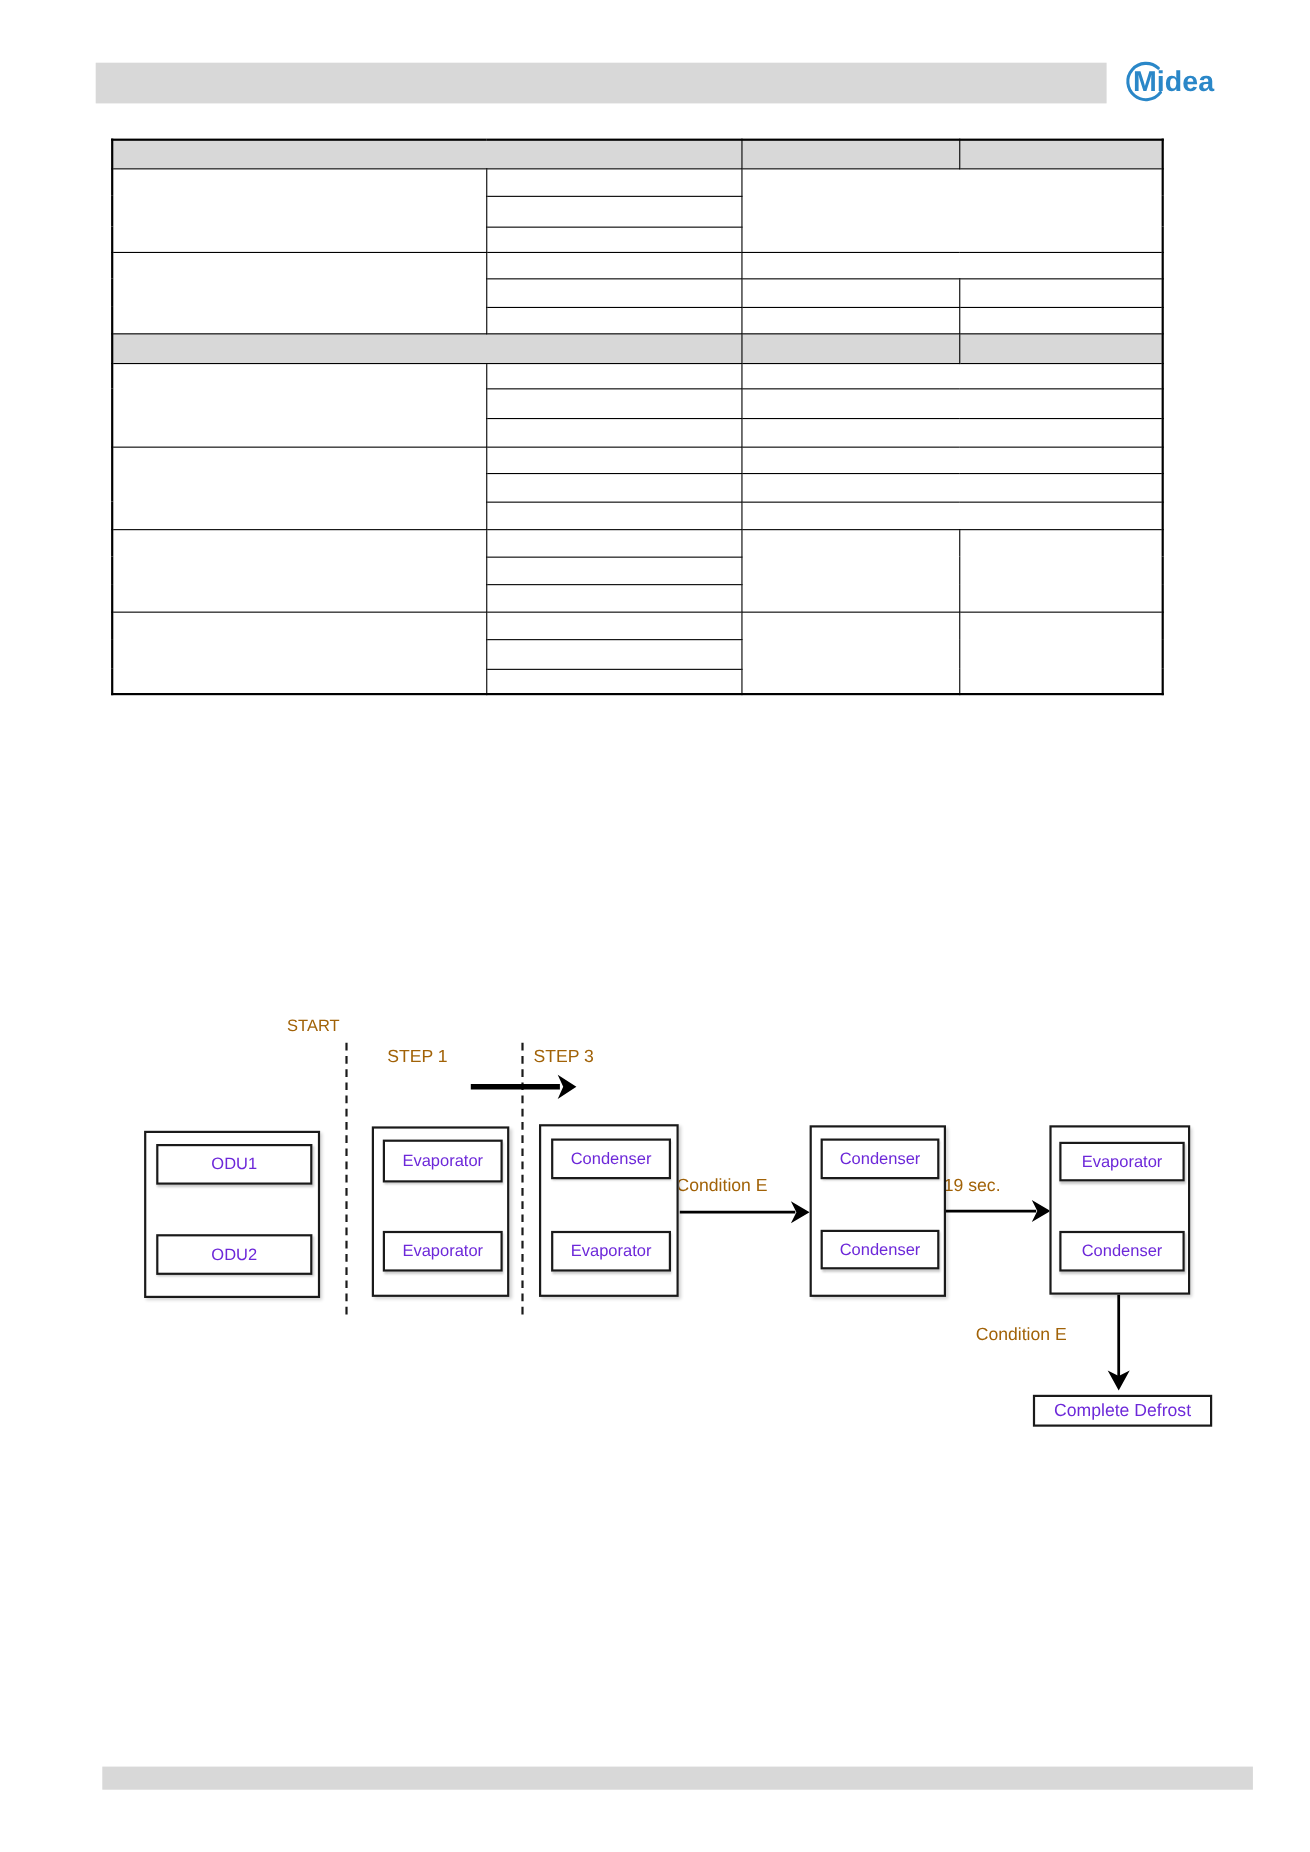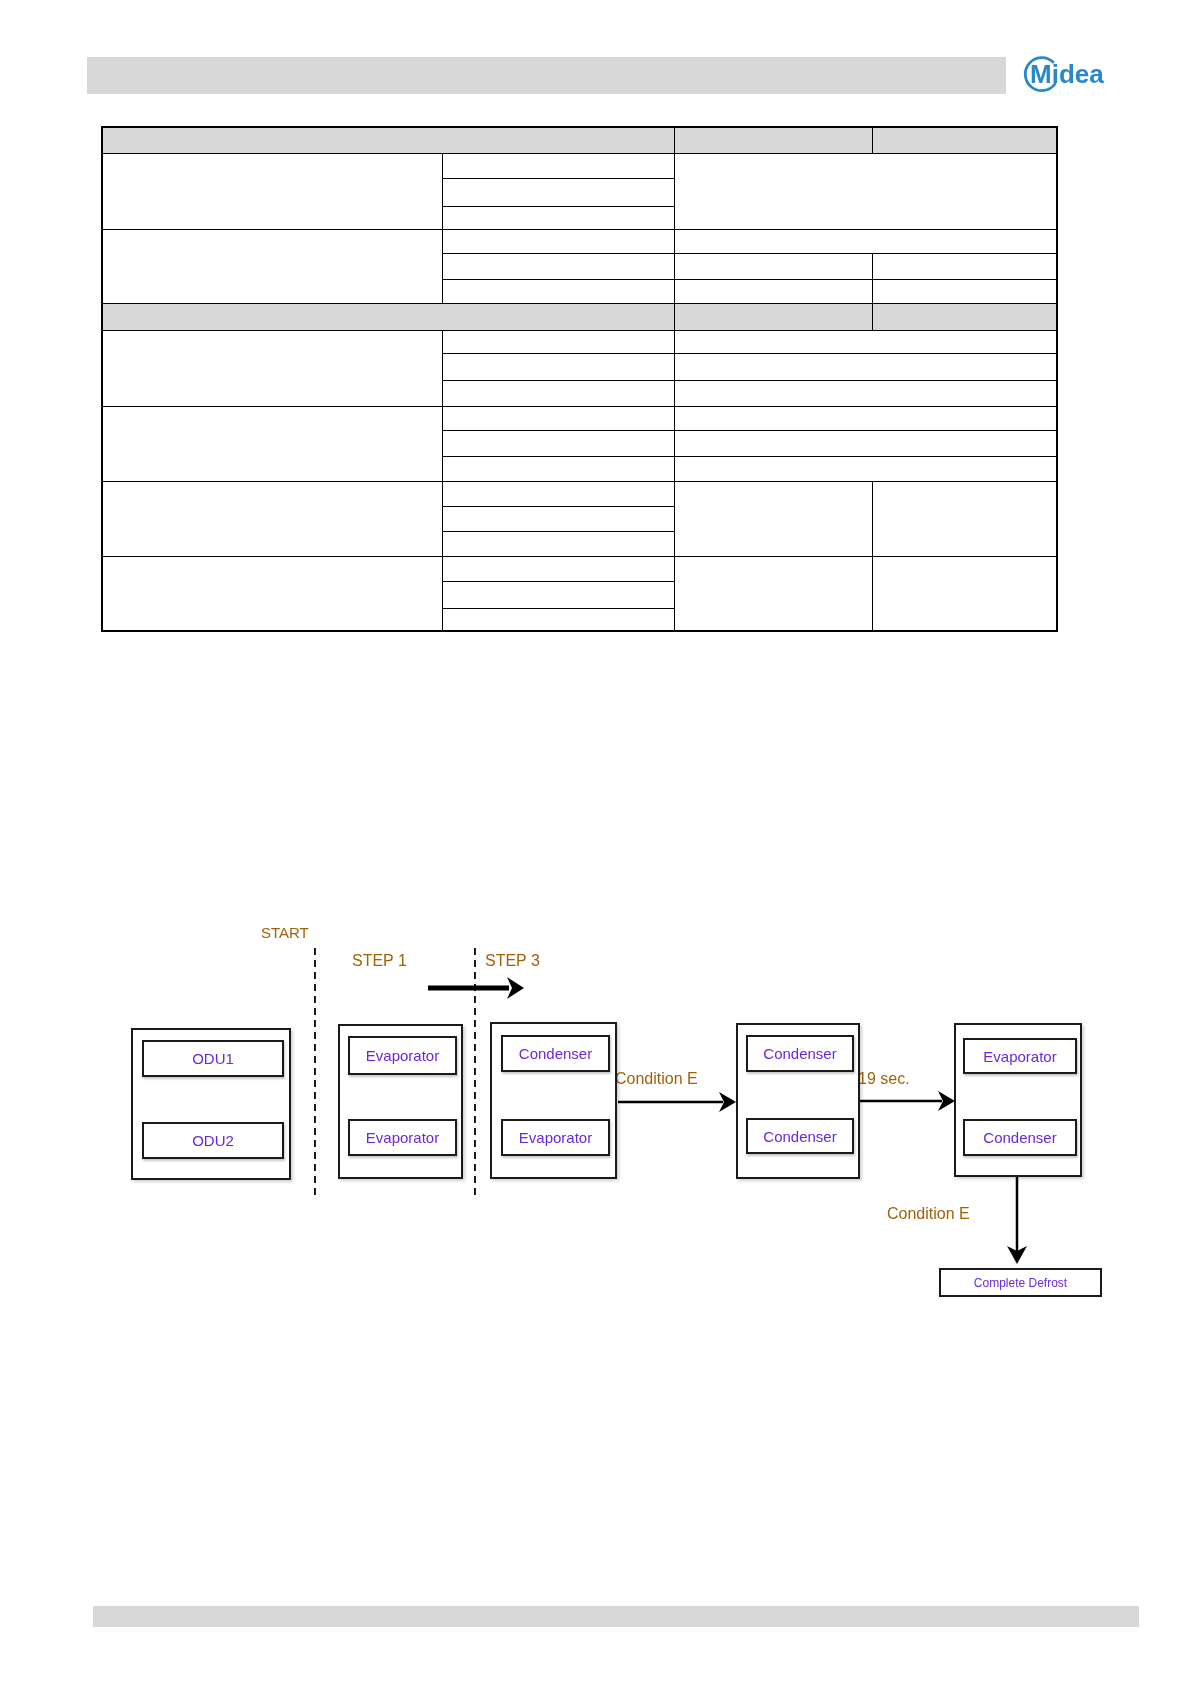--- a/index.html
+++ b/index.html
@@ -191,16 +191,16 @@
   <div class="obox" style="left:715px;top:1023px;width:120px;height:152px">
     <div class="ibox" style="left:8px;top:10px;width:104px;height:33px">Condenser</div>
     <div class="ibox" style="left:8px;top:93px;width:104px;height:32px">Condenser</div>
   </div>
 
   <div class="obox" style="left:933px;top:1023px;width:124px;height:150px">
     <div class="ibox" style="left:7px;top:13px;width:110px;height:32px">Evaporator</div>
     <div class="ibox" style="left:7px;top:94px;width:110px;height:33px">Condenser</div>
   </div>
 
-  <div class="ibox" style="left:918px;top:1268px;width:159px;height:25px;font-size:12px;box-shadow:none">Complete Defrost</div>
+  <div class="ibox" style="left:918px;top:1268px;width:159px;height:25px;font-size:16px;box-shadow:none">Complete Defrost</div>
 
   <div id="footer-bar" class="bar"></div>
 </div>
 
 </body></html>

